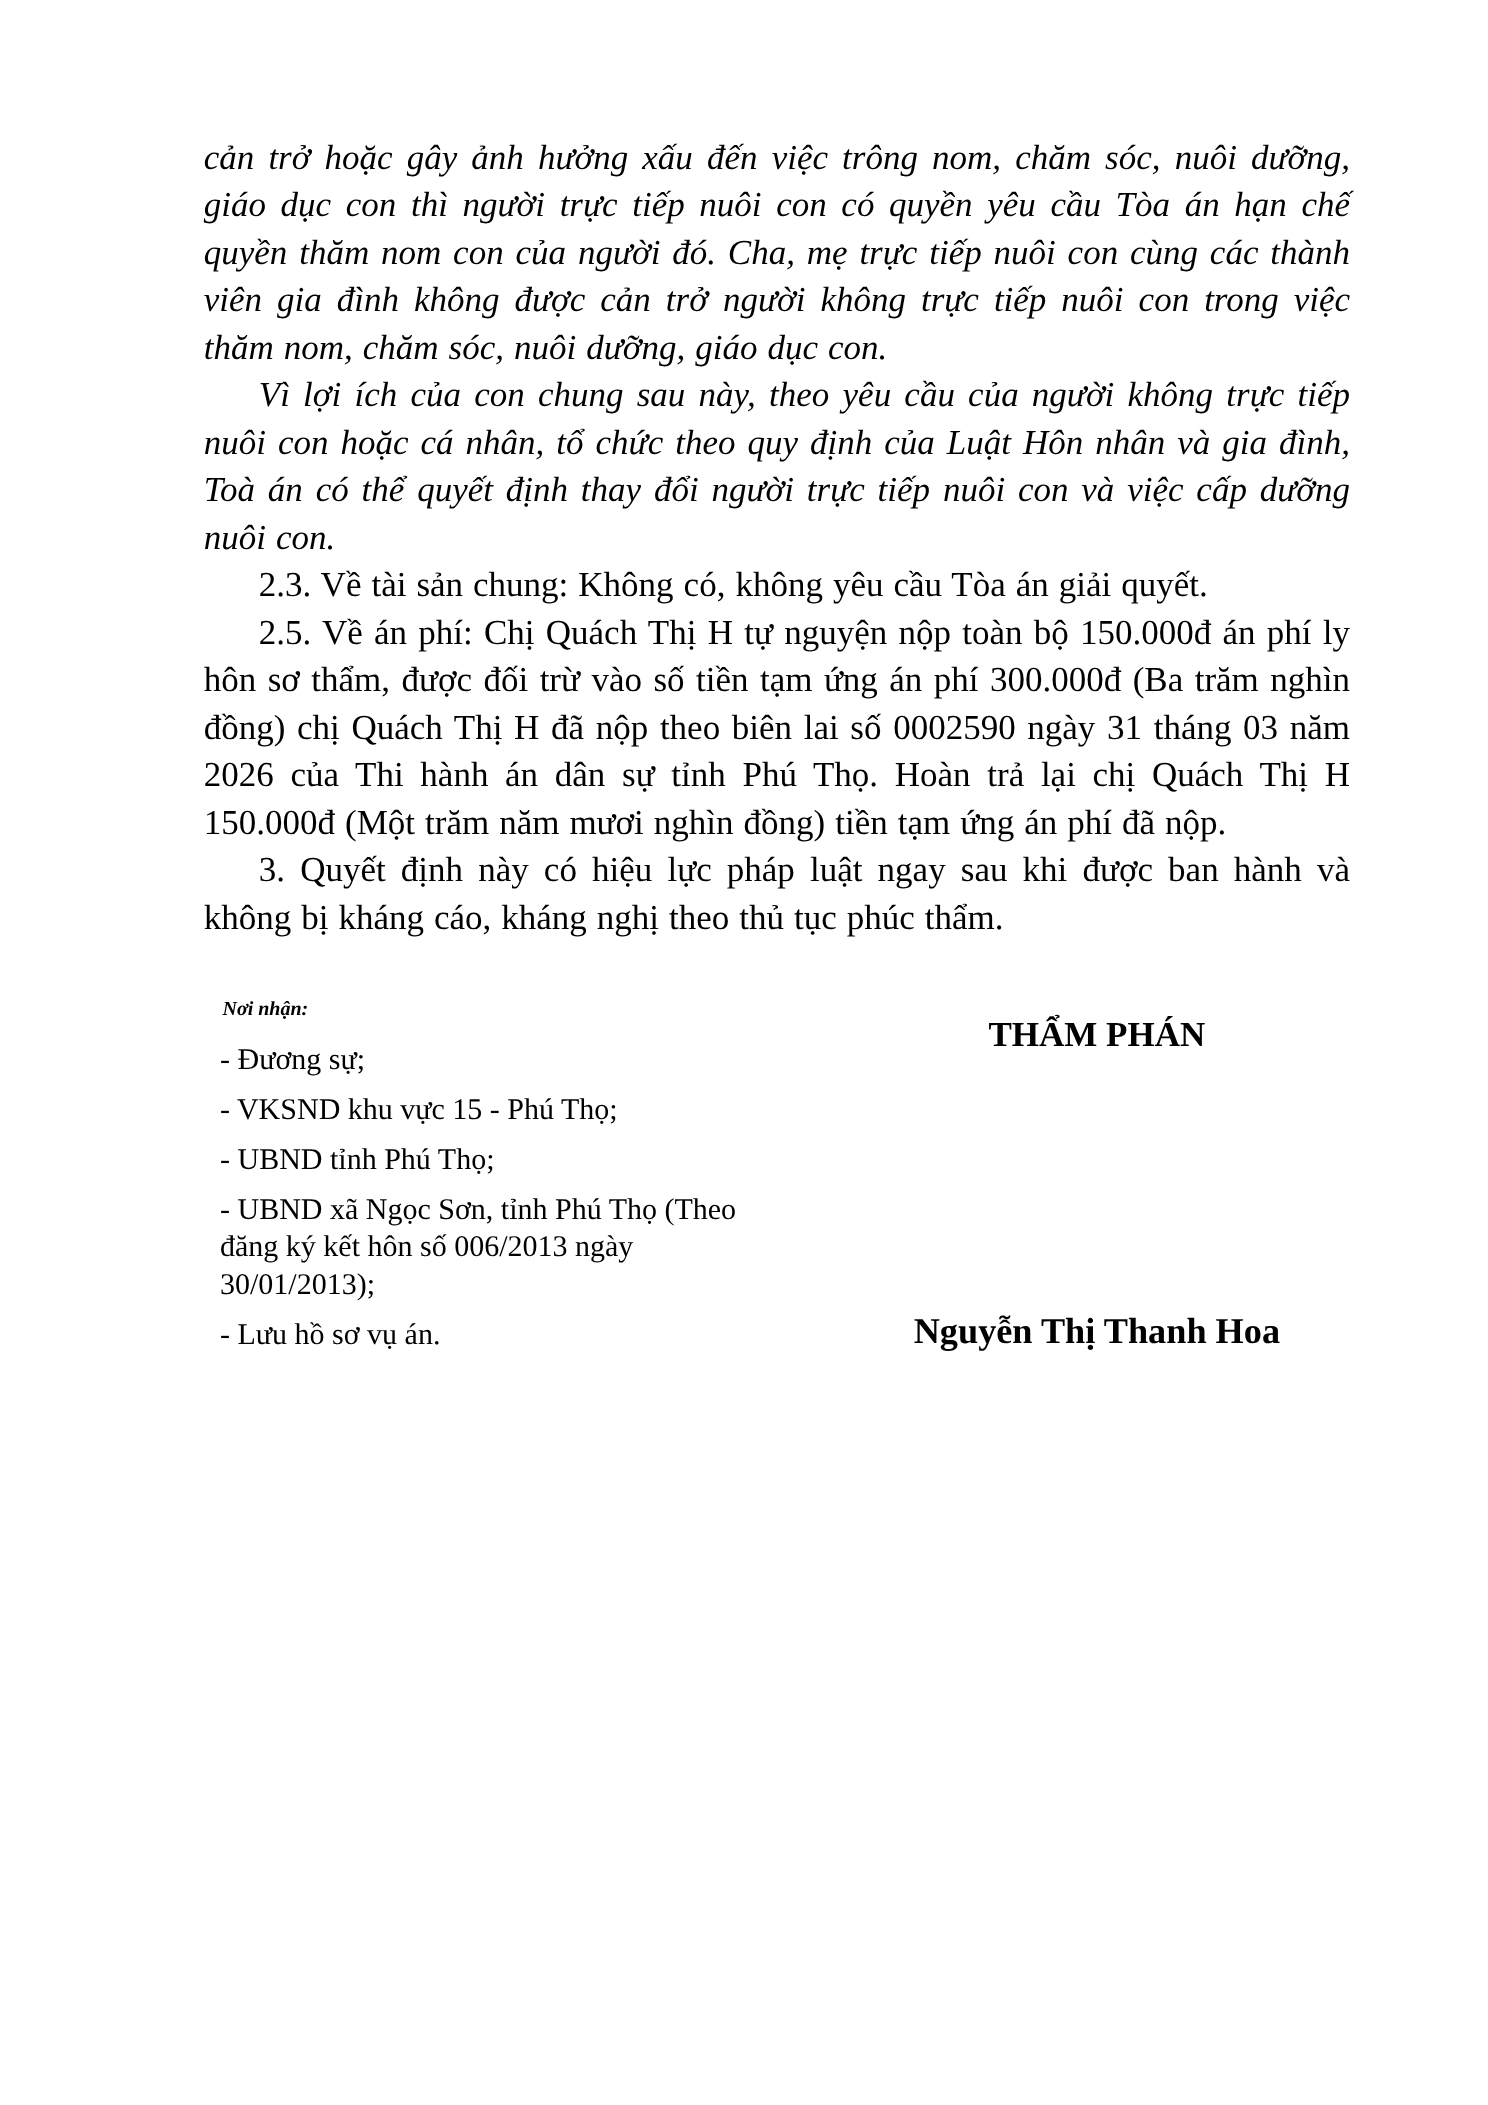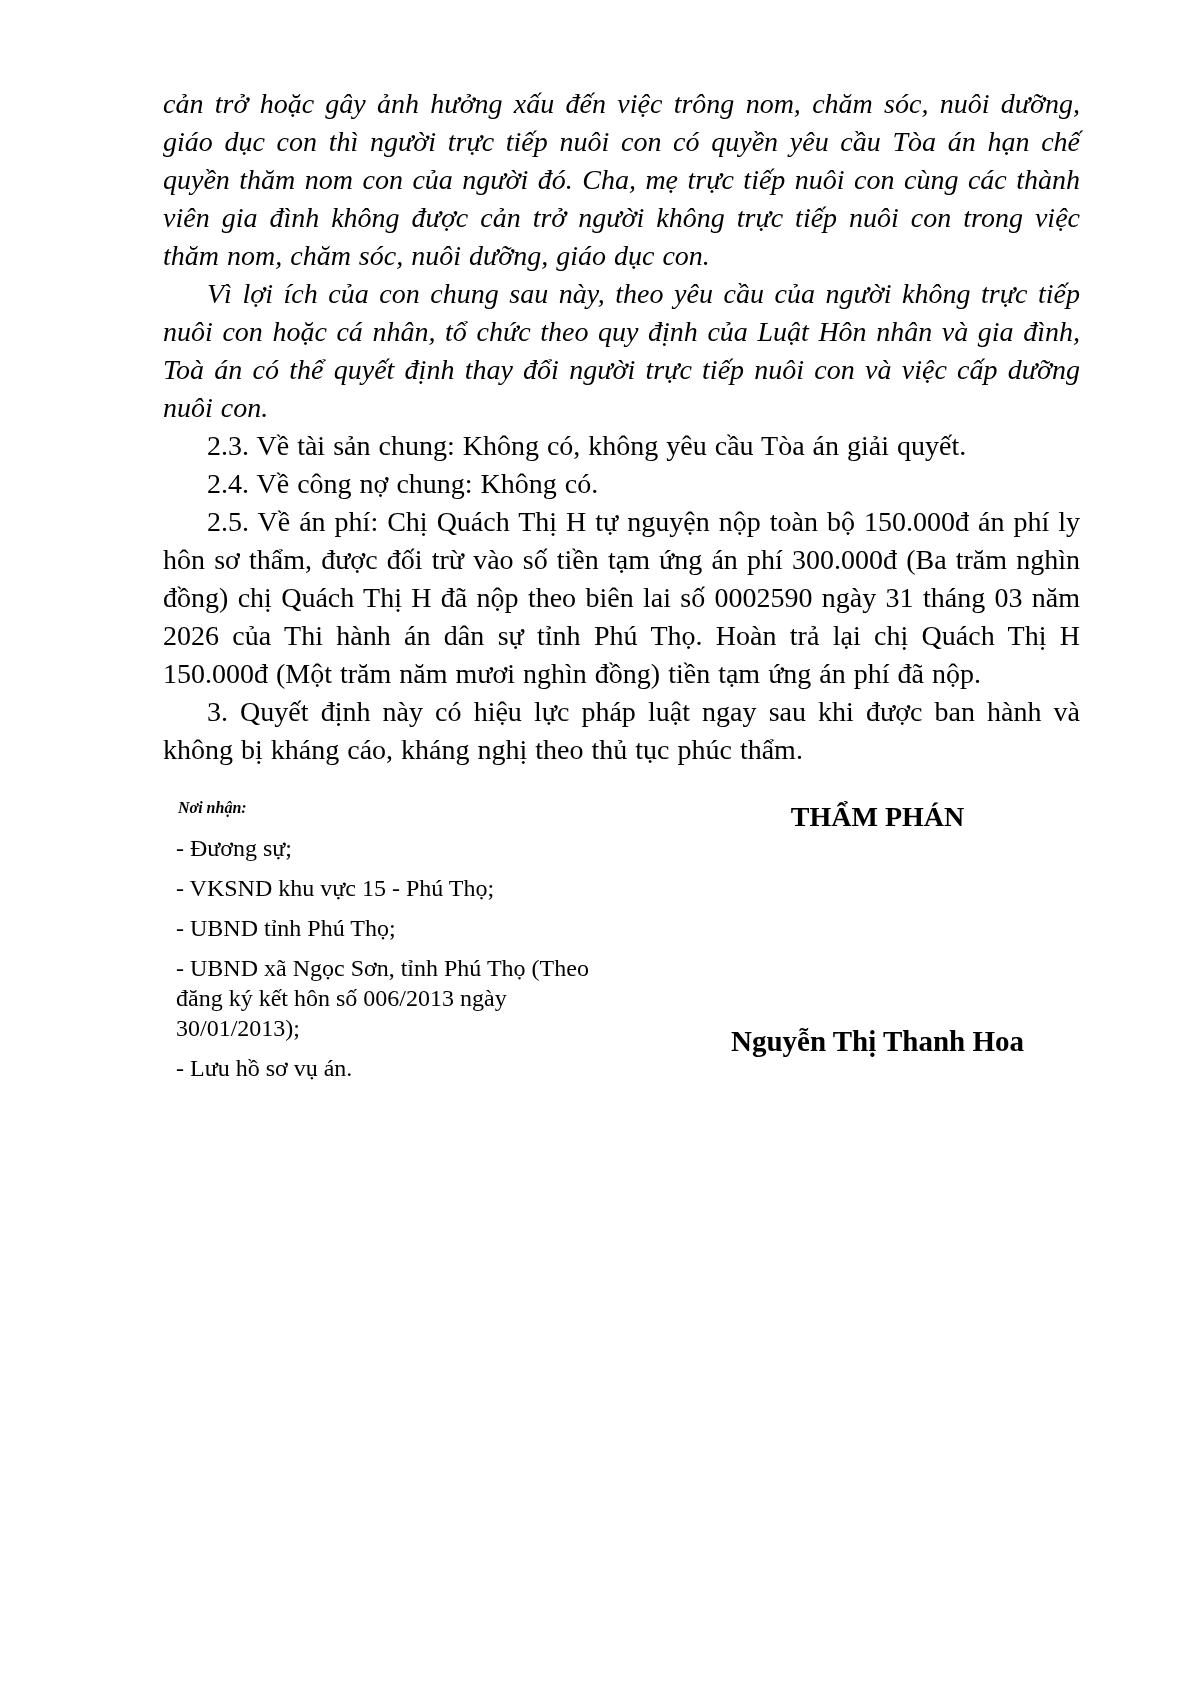--- a/index.html
+++ b/index.html
@@ -13,21 +13,21 @@
     height: 1684px;
     margin: 0 auto;
     background: #ffffff;
     color: #000000;
     font-family: "Liberation Serif", "DejaVu Serif", serif;
     overflow: hidden;
   }
   .content {
     position: absolute;
     left: 163px;
-    top: 85px;
+    top: 108px;
     width: 917px;
   }
   .content p {
     margin: 0;
     font-size: 28px;
     line-height: 38px;
     text-align: justify;
     word-spacing: 1px;
   }
   .content p.italic {
@@ -64,42 +64,41 @@
     position: absolute;
     left: 650px;
     top: 795px;
     width: 455px;
     text-align: center;
   }
   .signature-title {
     font-weight: bold;
     font-size: 28px;
     line-height: 36px;
-    margin: 4px;
+    margin: 16px;
   }
   .signature-space {
     height: 184px;
   }
   .signature-name {
     font-weight: bold;
     font-size: 29px;
     line-height: 36px;
     margin: 0;
   }
 </style>
 </head>
 <body>
 
 <div class="page">
 
   <div class="content">
     <p class="italic">cản trở hoặc gây ảnh hưởng xấu đến việc trông nom, chăm sóc, nuôi dưỡng, giáo dục con thì người trực tiếp nuôi con có quyền yêu cầu Tòa án hạn chế quyền thăm nom con của người đó. Cha, mẹ trực tiếp nuôi con cùng các thành viên gia đình không được cản trở người không trực tiếp nuôi con trong việc thăm nom, chăm sóc, nuôi dưỡng, giáo dục con.</p>
     <p class="italic indent">Vì lợi ích của con chung sau này, theo yêu cầu của người không trực tiếp nuôi con hoặc cá nhân, tổ chức theo quy định của Luật Hôn nhân và gia đình, Toà án có thể quyết định thay đổi người trực tiếp nuôi con và việc cấp dưỡng nuôi con.</p>
     <p class="indent">2.3. Về tài sản chung: Không có, không yêu cầu Tòa án giải quyết.</p>
-    <p class="indent">2.4. Về công nợ chung: Không có.</p>
     <p class="indent">2.5. Về án phí: Chị Quách Thị H tự nguyện nộp toàn bộ 150.000đ án phí ly hôn sơ thẩm, được đối trừ vào số tiền tạm ứng án phí 300.000đ (Ba trăm nghìn đồng) chị Quách Thị H đã nộp theo biên lai số 0002590 ngày 31 tháng 03 năm 2026 của Thi hành án dân sự tỉnh Phú Thọ. Hoàn trả lại chị Quách Thị H 150.000đ (Một trăm năm mươi nghìn đồng) tiền tạm ứng án phí đã nộp.</p>
     <p class="indent">3. Quyết định này có hiệu lực pháp luật ngay sau khi được ban hành và không bị kháng cáo, kháng nghị theo thủ tục phúc thẩm.</p>
   </div>
 
   <div class="recipients">
     <p class="recipients-heading">Nơi nhận:</p>
     <ul>
       <li>- Đương sự;</li>
       <li>- VKSND khu vực 15 - Phú Thọ;</li>
       <li>- UBND tỉnh Phú Thọ;</li>

